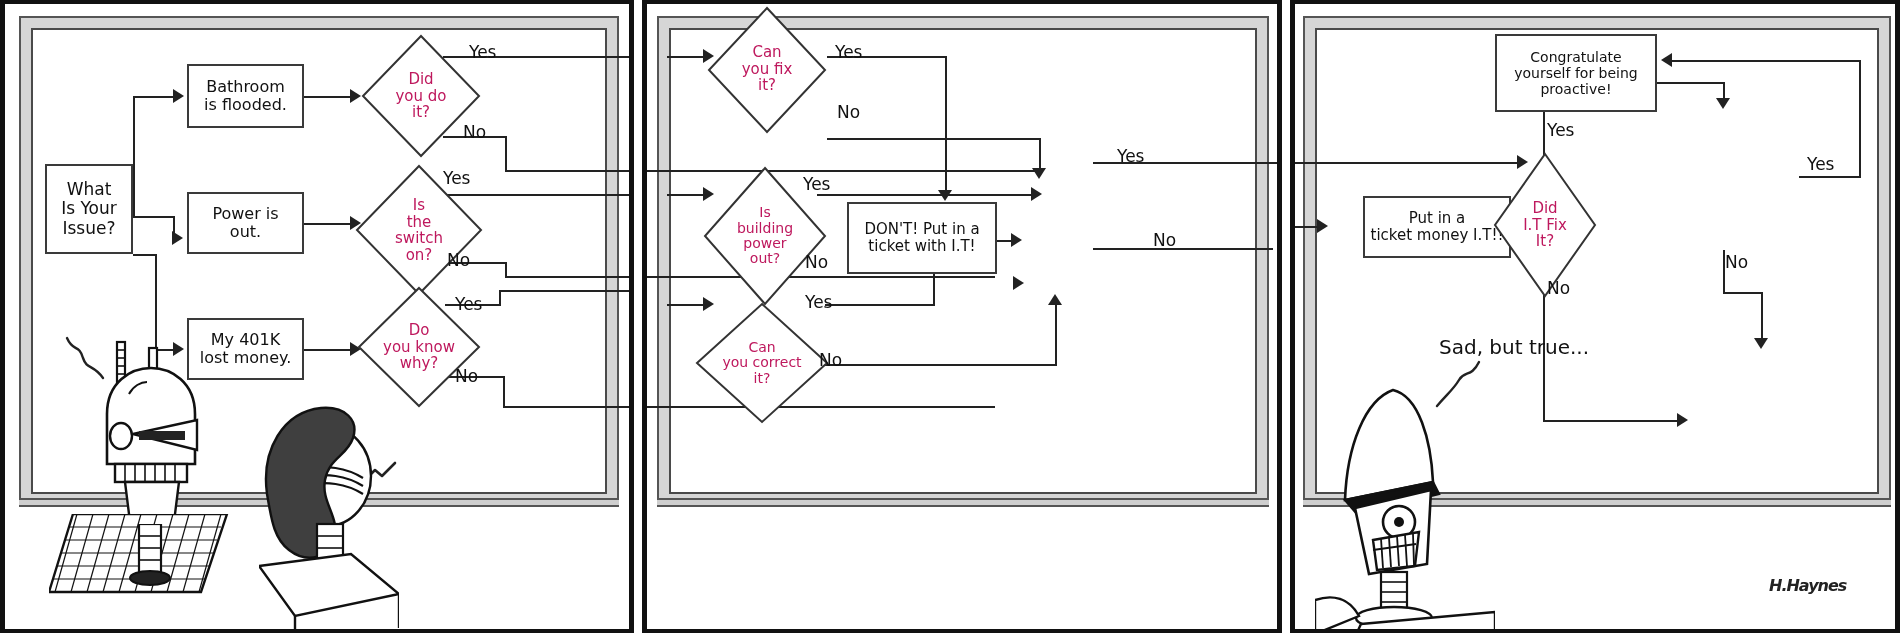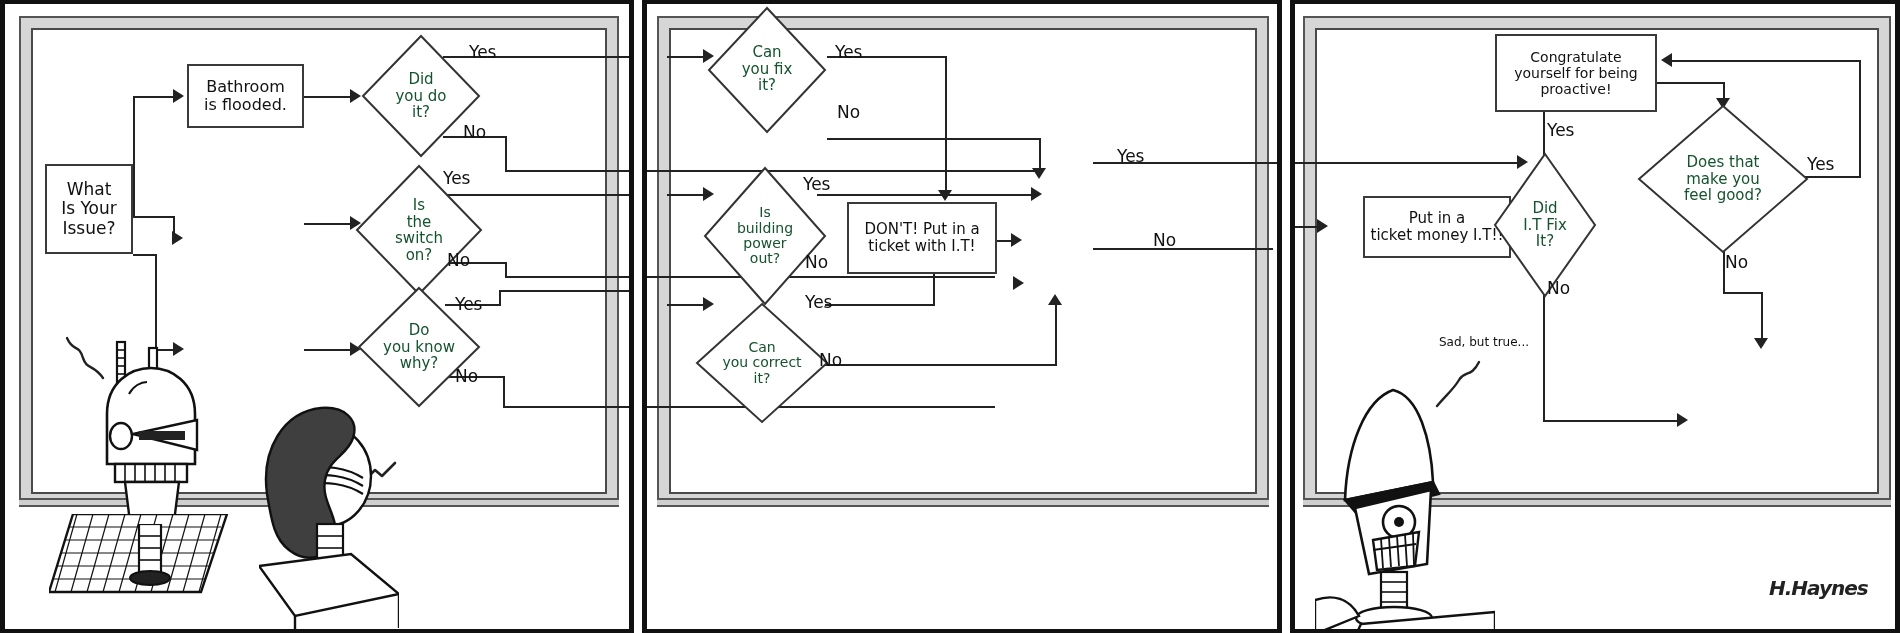--- a/index.html
+++ b/index.html
@@ -25,21 +25,21 @@
   
   .tray{position:absolute;height:9px;background:#cfcfcf;border-top:2px solid #555;border-bottom:2px solid #555;box-sizing:border-box;}
 
   
   .node{position:absolute;box-sizing:border-box;display:flex;align-items:center;justify-content:center;
         text-align:center;line-height:1.15;color:#111;}
   .rect{background:#fff;border:2px solid #3a3a3a;padding:2px 4px;}
   .dia-wrap{position:absolute;}
   .dia-wrap svg{position:absolute;left:0;top:0;overflow:visible;}
   .dia-label{position:absolute;inset:0;display:flex;align-items:center;justify-content:center;
-             text-align:center;line-height:1.1;color:#14532d;pointer-events:none;}
+             text-align:center;line-height:1.1;color:#be185d;pointer-events:none;}
 
   .yn{position:absolute;color:#111;white-space:nowrap;line-height:1;}
 
   
   .ln{position:absolute;background:#222;}
   .lnh{height:2px;}
   .lnv{width:2px;}
   .arrow{position:absolute;width:0;height:0;}
   .ar-r{border-left:11px solid #222;border-top:7px solid transparent;border-bottom:7px solid transparent;}
   .ar-d{border-top:11px solid #222;border-left:7px solid transparent;border-right:7px solid transparent;}
@@ -104,21 +104,25 @@
     <div class="ln lnh" style="left:438px;top:372px;width:62px;"></div>
     <div class="ln lnh" style="left:498px;top:402px;width:140px;"></div>
 
     <div class="node rect" style="left:182px;top:60px;width:117px;height:64px;font-size:16px;white-space:pre-line;">Bathroom
 is flooded.</div>
 
     <div class="node rect" id="p1-start" style="left:40px;top:160px;width:88px;height:90px;font-size:17px;white-space:pre-line;">What
 Is Your
 Issue?</div>
 
-
+    <div class="node rect" style="left:182px;top:188px;width:117px;height:62px;font-size:16px;white-space:pre-line;">Power is
+out.</div>
+
+    <div class="node rect" style="left:182px;top:314px;width:117px;height:62px;font-size:16px;white-space:pre-line;">My 401K
+lost money.</div>
 
     <div class="dia-wrap" style="left:356px;top:30px;width:120px;height:124px;">
       <svg width="120" height="124" viewBox="0 0 120 124">
         <polygon points="60,2 118,62 60,122 2,62" fill="#fff" stroke="#333" stroke-width="2"></polygon>
       </svg>
       <div class="dia-label" style="font-size:15px;white-space:pre-line;">Did
 you do
 it?</div>
     </div>
 
@@ -372,36 +376,28 @@
       </svg>
       <div class="dia-label" style="font-size:15px;white-space:pre-line;">Did
 I.T Fix
 It?</div>
     </div>
 
     <div class="node rect" style="left:200px;top:30px;width:162px;height:78px;font-size:14px;white-space:pre-line;">Congratulate
 yourself for being
 proactive!</div>
 
-    <div class="dia-wrap" style="left:342px;top:100px;width:172px;height:150px;">
-      <svg width="172" height="150" viewBox="0 0 172 150">
-        <polygon points="86,2 170,75 86,148 2,75" fill="#fff" stroke="#333" stroke-width="2"></polygon>
-      </svg>
-      <div class="dia-label" style="font-size:15px;white-space:pre-line;">Does that
-make you
-feel good?</div>
-    </div>
 
 
     <div class="yn" style="left:252px;top:118px;font-size:17px;">Yes</div>
     <div class="yn" style="left:252px;top:276px;font-size:17px;">No</div>
     <div class="yn" style="left:512px;top:152px;font-size:17px;">Yes</div>
     <div class="yn" style="left:430px;top:250px;font-size:17px;">No</div>
 
-    <div class="caption" style="left:144px;top:330px;font-size:12px;">Sad, but true...</div>
+    <div class="caption" style="left:144px;top:330px;font-size:20px;">Sad, but true...</div>
     <svg class="char" style="left:138px;top:352px;" width="58" height="54">
       <path d="M4,50 C14,38 20,34 26,24 C32,14 38,22 46,6" fill="none" stroke="#222" stroke-width="2.4" stroke-linecap="round"></path>
     </svg>
 
     <svg class="char" style="left:20px;top:378px;" width="180" height="255">
 
       <path d="M78,8 C50,18 32,64 30,118 L118,100 C116,58 104,14 78,8 Z" fill="#fff" stroke="#111" stroke-width="2.6"></path>
       <path d="M30,118 L42,132 L124,112 L118,100 Z" fill="#111" stroke="#111" stroke-width="2.4"></path>
 
       <path d="M40,126 L116,108 L112,182 L54,192 Z" fill="#fff" stroke="#111" stroke-width="2.6"></path>
@@ -423,16 +419,16 @@
       <line x1="66" y1="200" x2="92" y2="200" stroke="#111" stroke-width="1.6"></line>
       <line x1="66" y1="210" x2="92" y2="210" stroke="#111" stroke-width="1.6"></line>
       <line x1="66" y1="220" x2="92" y2="220" stroke="#111" stroke-width="1.6"></line>
 
       <ellipse cx="79" cy="236" rx="38" ry="11" fill="#fff" stroke="#111" stroke-width="2.4"></ellipse>
 
       <path d="M0,218 C18,212 34,216 44,234 L0,252 Z" fill="#fff" stroke="#111" stroke-width="2.4"></path>
       <path d="M46,242 L180,230 L180,255 L40,255 Z" fill="#fff" stroke="#111" stroke-width="2.4"></path>
     </svg>
 
-    <div class="sig" style="left:474px;top:572px;font-size:20px;">H.Haynes</div>
+    <div class="sig" style="left:474px;top:572px;font-size:16px;">H.Haynes</div>
   </div>
 
 </div>
 
 </body></html>

